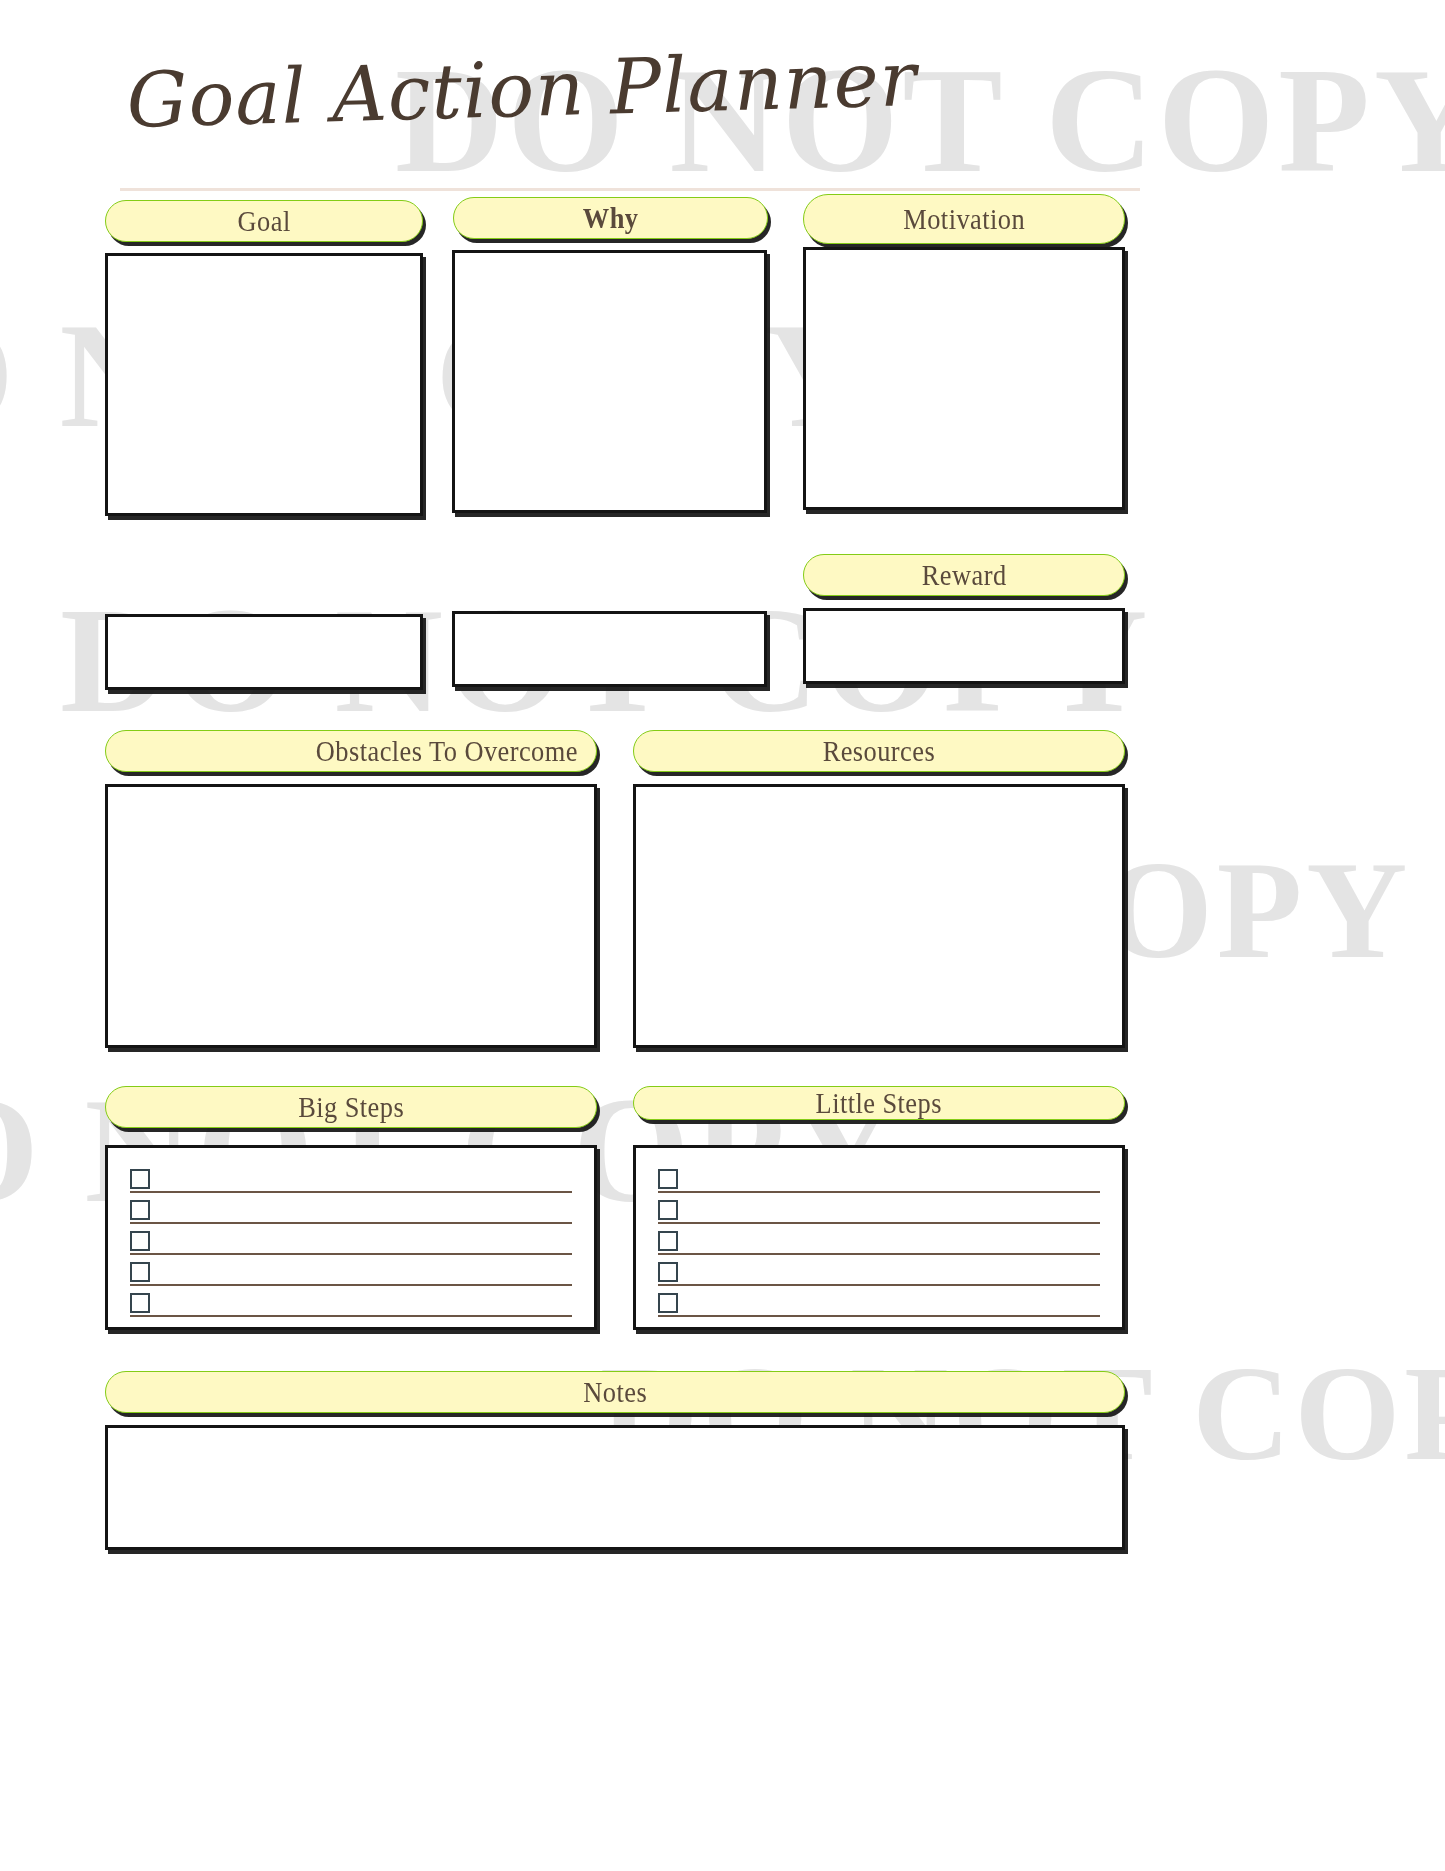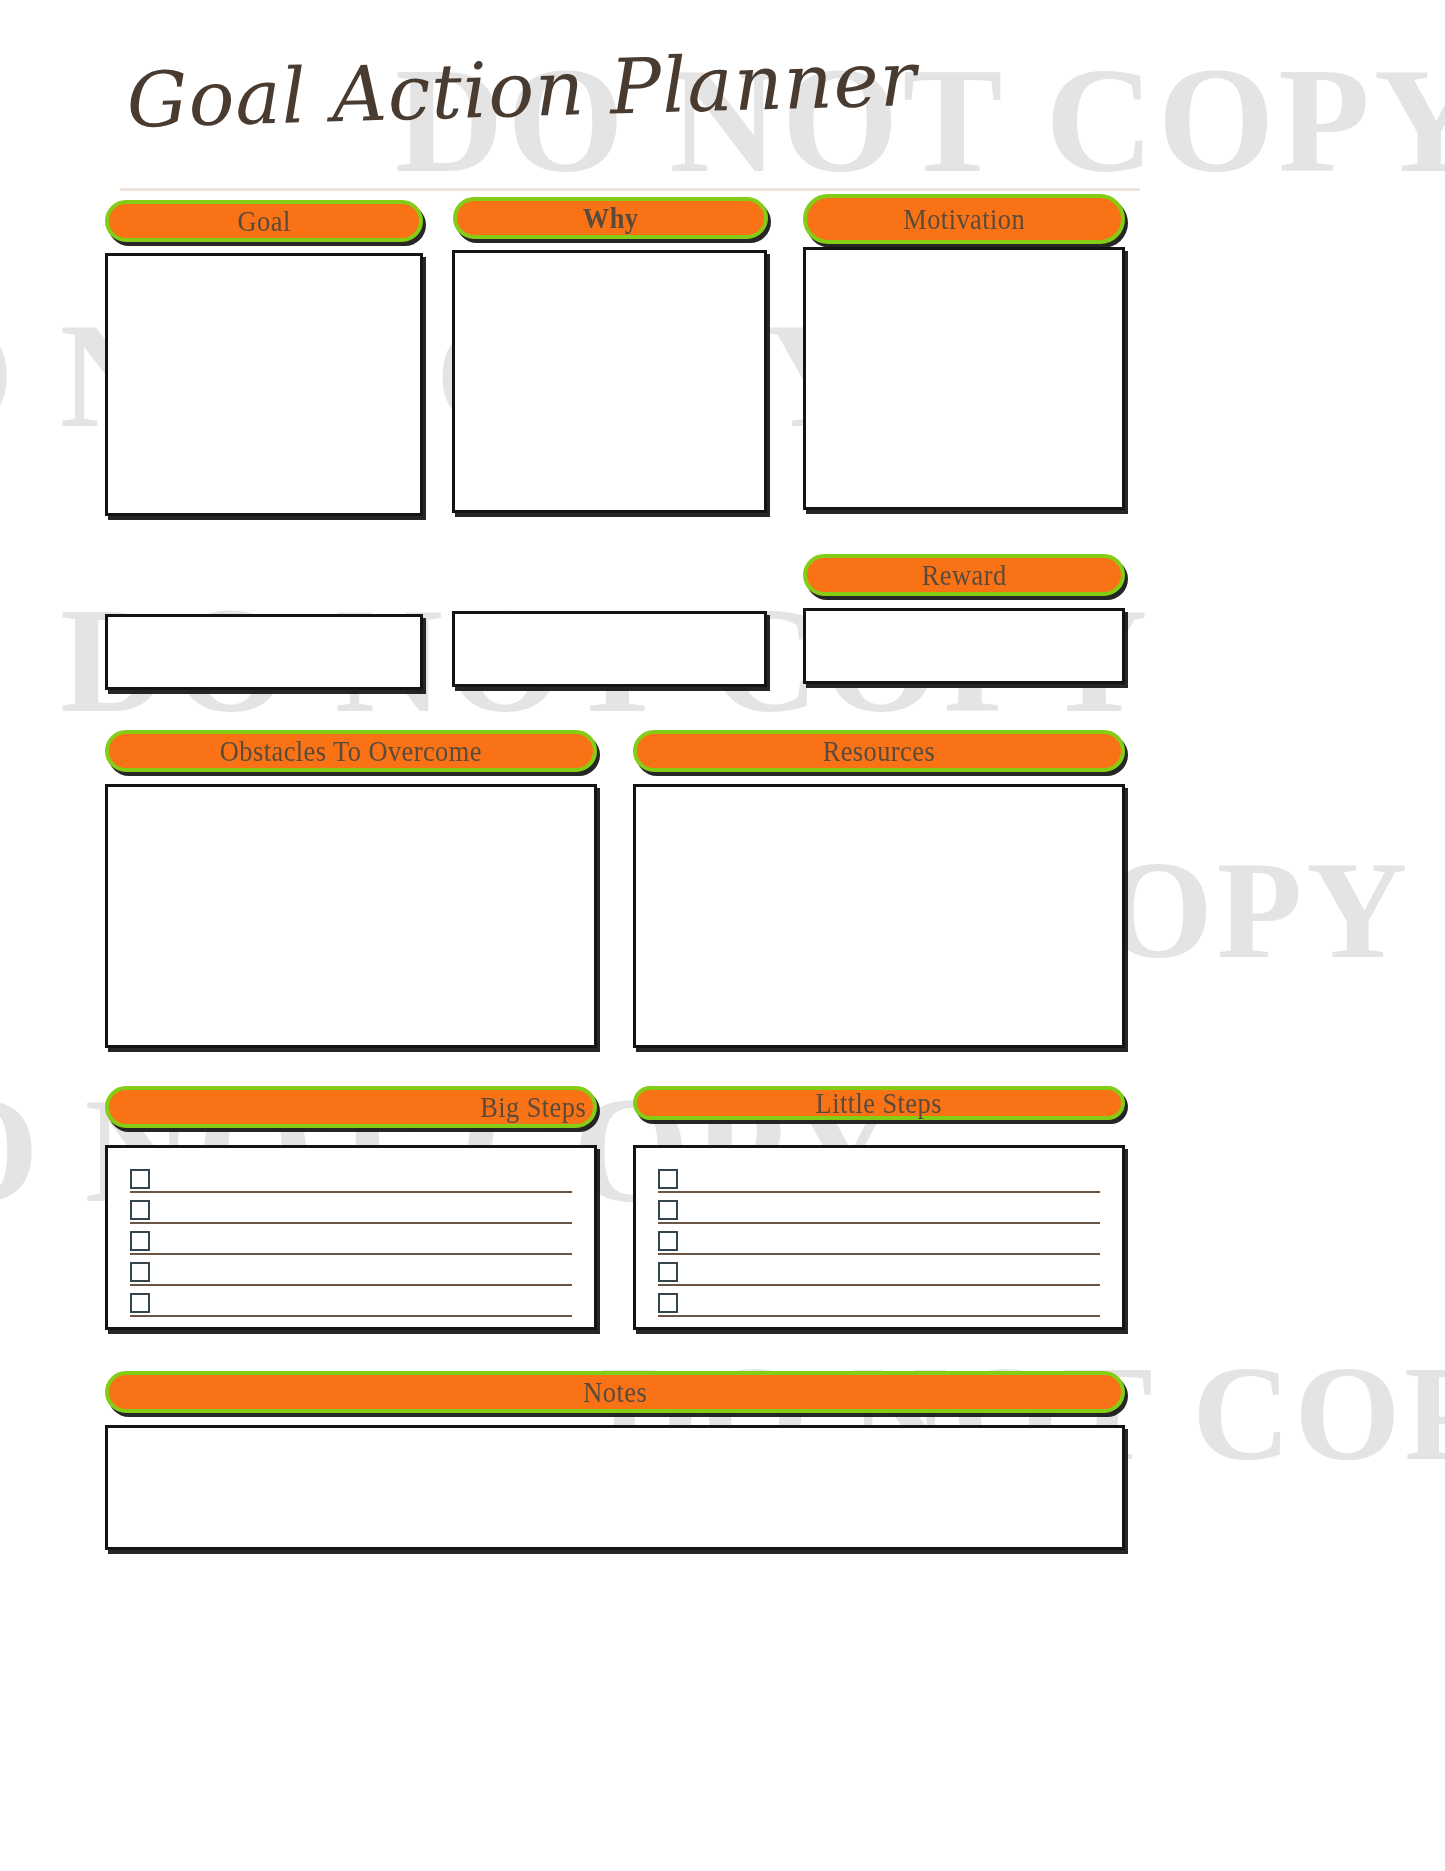--- a/index.html
+++ b/index.html
@@ -58,23 +58,23 @@
   #title-divider{
     position:absolute;
     left:120px; top:188px;
     width:1020px; height:3px;
     background:#efe2da;
     z-index:3;
   }
 
   
   .hdr{
-    border:4px solid #84cc16;
+    border:1px solid #84cc16;
     border-radius:26px;
-    background:#f97316;
+    background:#fef9c3;
     display:flex;
     align-items:center;
     justify-content:center;
     box-shadow:3px 4px 0 0 rgba(20,20,20,0.92);
     position:absolute;
   }
   .hdr-label{
     font-family:"Liberation Serif", serif;
     font-size:30px;
     color:#5a4a3c;
@@ -156,31 +156,31 @@
 
   <div class="box" style="left:105px; top:614px; width:318px; height:76px;"></div>
 
   <div class="box" style="left:452px; top:611px; width:315px; height:76px;"></div>
 
   <div class="hdr" style="left:803px; top:554px; width:322px; height:42px;">
     <span class="hdr-label">Reward</span>
   </div>
   <div class="box" style="left:803px; top:608px; width:322px; height:76px;"></div>
 
-  <div class="hdr" style="left:105px; top:730px; width:492px; height:42px;">
+  <div class="hdr" style="left:105px; top:730px; width:492px; height:42px;justify-content:flex-end;">
     <span class="hdr-label">Obstacles To Overcome</span>
   </div>
   <div class="box" style="left:105px; top:784px; width:492px; height:264px;"></div>
 
   <div class="hdr" style="left:633px; top:730px; width:492px; height:42px;">
     <span class="hdr-label">Resources</span>
   </div>
   <div class="box" style="left:633px; top:784px; width:492px; height:264px;"></div>
 
-  <div class="hdr" style="left:105px; top:1086px; width:492px; height:42px;justify-content:flex-end;">
+  <div class="hdr" style="left:105px; top:1086px; width:492px; height:42px;">
     <span class="hdr-label">Big Steps</span>
   </div>
   <div class="checklist" id="big-steps-list" style="left:105px; top:1145px; width:492px; height:185px;">
       <div class="check-row">
         <span class="cb"></span>
         <span class="cb-line"></span>
       </div>
       <div class="check-row">
         <span class="cb"></span>
         <span class="cb-line"></span>

